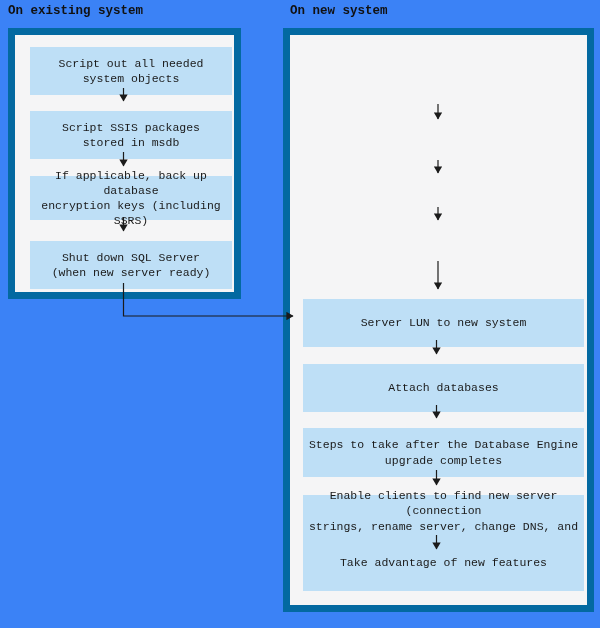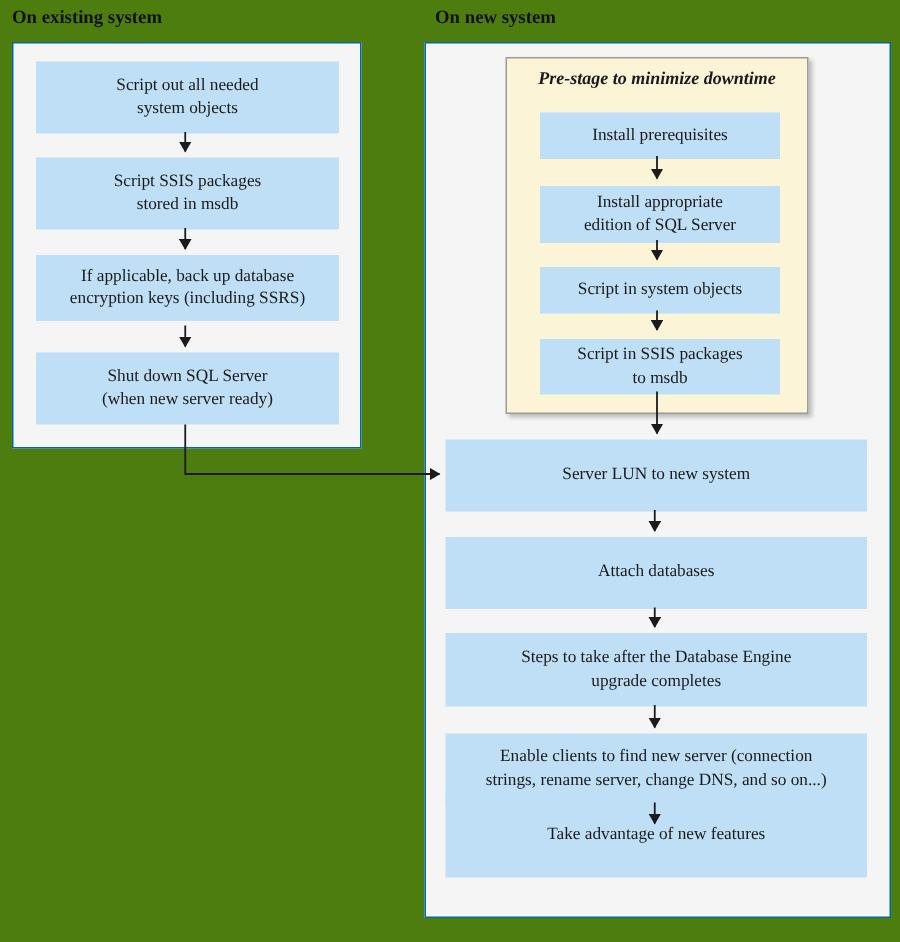--- a/index.html
+++ b/index.html
@@ -1,26 +1,26 @@
 <!DOCTYPE html>
 <html><head>
 <meta charset="utf-8">
 <style>
   html,body { margin:0; padding:0; background:#ffffff; }
   .canvas {
     position:relative; width:600px; height:628px;
-    font-family:Liberation Serif, serif;
-    color:#1a1a1a; overflow:hidden; background:#4d7c0f;
+    font-family:Liberation Mono, monospace;
+    color:#1a1a1a; overflow:hidden; background:#3b82f6;
   }
   .col-label {
     position:absolute; font-size:12.5px; font-weight:bold; color:#111;
     white-space:nowrap;
   }
   .container {
-    position:absolute; background:#f5f5f6; border:1px solid #0369a1;
+    position:absolute; background:#f5f5f6; border:7px solid #0369a1;
     box-sizing:border-box;
   }
   .box {
     position:absolute; background:#bedff6; box-sizing:border-box;
     display:flex; align-items:center; justify-content:center;
     text-align:center; font-size:11.5px; line-height:1.32;
     white-space:pre-line; padding:2px 4px;
   }
   .prestage {
     position:absolute; background:#fbf4d6; border:1px solid #9b9b9b;
@@ -46,29 +46,20 @@
     <div class="box" style="left:15px; top:76px;  width:202px; height:48px;">Script SSIS packages
 stored in msdb</div>
     <div class="box" style="left:15px; top:141px; width:202px; height:44px;">If applicable, back up database
 encryption keys (including SSRS)</div>
     <div class="box" style="left:15px; top:206px; width:202px; height:48px;">Shut down SQL Server
 (when new server ready)</div>
   </div>
 
   <div class="container" style="left:283px; top:28px; width:311px; height:584px;">
 
-    <div class="prestage" style="left:53px; top:9px; width:202px; height:238px;">
-      <div class="prestage-title">Pre-stage to minimize downtime</div>
-      <div class="box" style="left:22px; top:36px;  width:160px; height:31px;">Install prerequisites</div>
-      <div class="box" style="left:22px; top:85px;  width:160px; height:38px;">Install appropriate
-edition of SQL Server</div>
-      <div class="box" style="left:22px; top:139px; width:160px; height:31px;">Script in system objects</div>
-      <div class="box" style="left:22px; top:187px; width:160px; height:37px;">Script in SSIS packages
-to msdb</div>
-    </div>
 
     <div class="box" style="left:13px; top:264px; width:281px; height:48px;">Server LUN to new system</div>
     <div class="box" style="left:13px; top:329px; width:281px; height:48px;">Attach databases</div>
     <div class="box" style="left:13px; top:460px; width:281px; height:47px;">Enable clients to find new server (connection
 strings, rename server, change DNS, and so on...)</div>
     <div class="box" style="left:13px; top:393px; width:281px; height:49px;">Steps to take after the Database Engine
 upgrade completes</div>
     <div class="box" style="left:13px; top:500px; width:281px; height:56px;">Take advantage of new features</div>
   </div>
 

